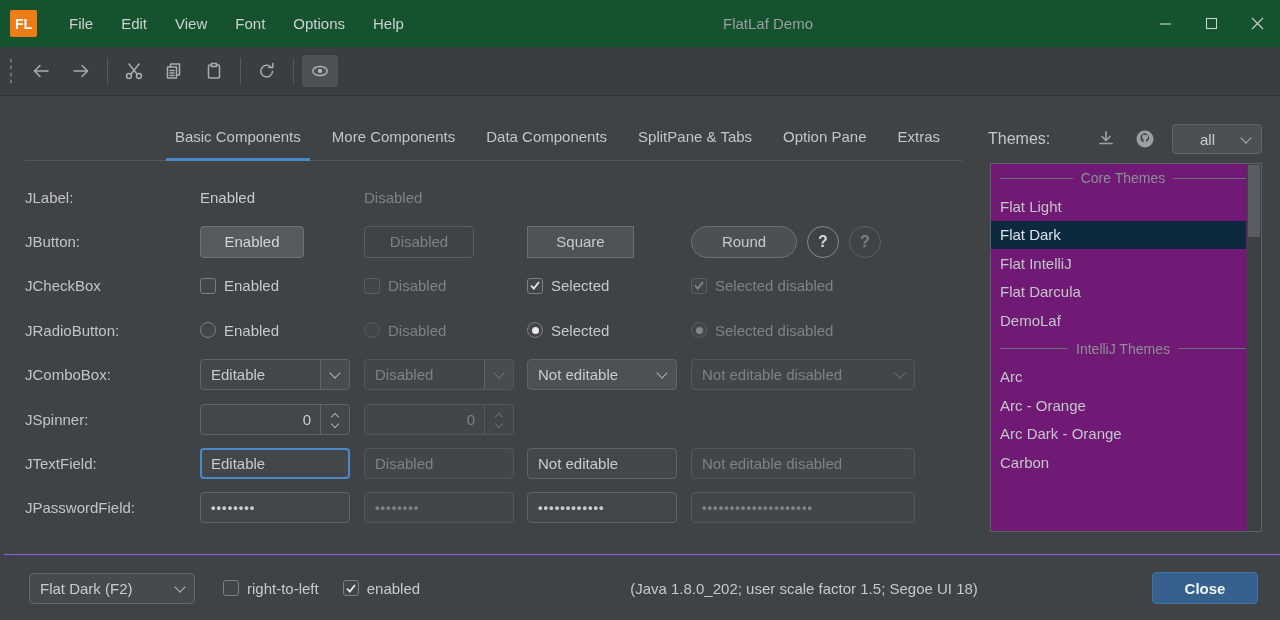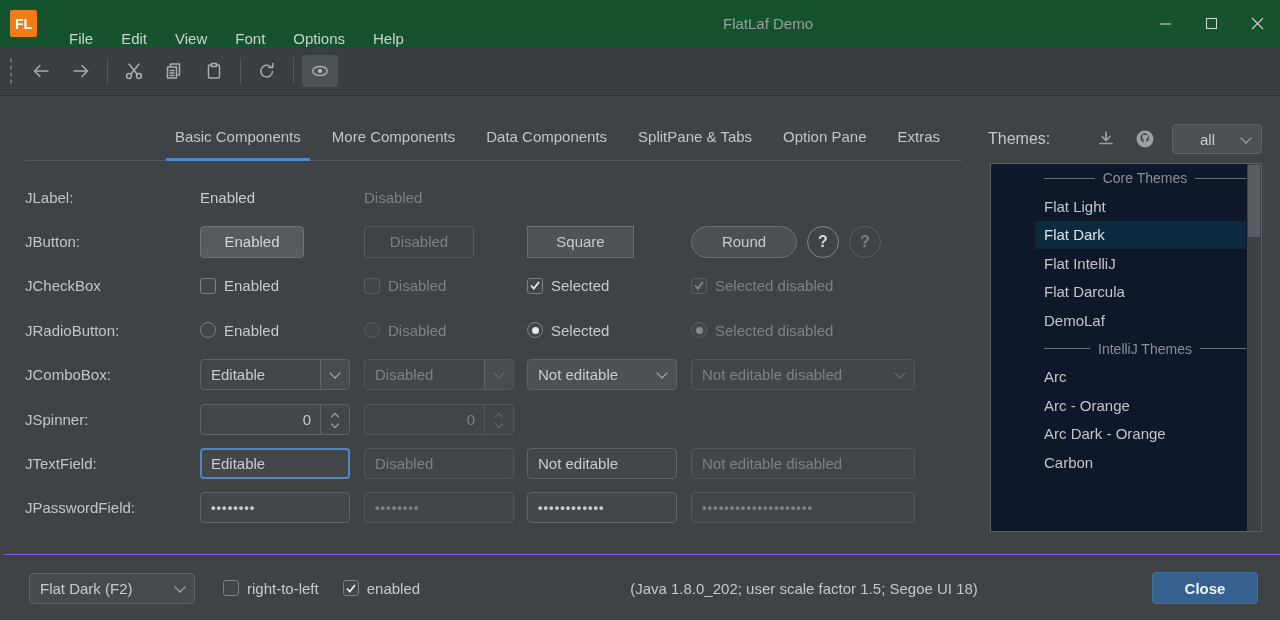--- a/index.html
+++ b/index.html
@@ -4,21 +4,21 @@
 <style>
   html,body{margin:0;padding:0;}
   body{width:1280px;height:620px;position:relative;overflow:hidden;
        background:#3f4345;font-family:"Liberation Sans",sans-serif;
        -webkit-font-smoothing:antialiased;}
   
   .titlebar{position:absolute;top:0;left:0;right:0;height:47px;background:#14532d;
             display:flex;align-items:center;}
   .logo{width:27px;height:27px;margin-left:10px;background:#ee7d18;border-radius:2px;
         color:#fff;font-weight:bold;font-size:14px;display:flex;align-items:center;justify-content:center;}
-  .menubar{display:flex;margin-left:18px;height:100%;align-items:flex-end;}
+  .menubar{display:flex;margin-left:18px;height:100%;}
   .menu-item{padding:0 14px;display:flex;align-items:center;color:#cdd0d2;font-size:15px;}
   .win-title{position:absolute;left:768px;transform:translateX(-50%);color:#9a9ea1;font-size:15px;}
   .win-controls{margin-left:auto;display:flex;height:100%;}
   .win-btn{width:46px;height:100%;display:flex;align-items:center;justify-content:center;}
   .win-btn svg{stroke:#ced1d3;fill:none;stroke-width:1.1;}
   
   .toolbar{position:absolute;top:47px;left:0;right:0;height:48px;background:#3a3e40;
            border-bottom:1px solid #313537;display:flex;align-items:center;}
   .grip{width:4px;height:28px;margin:0 8px 0 9px;
         background-image:radial-gradient(#6d7275 1.1px,transparent 1.3px);
@@ -37,21 +37,21 @@
   .themes-head{position:absolute;top:124px;left:988px;width:274px;height:30px;display:flex;align-items:center;}
   .themes-label{color:#c5c8ca;font-size:16px;}
   .hicon{display:flex;align-items:center;justify-content:center;}
   .hicon svg{stroke:#9aa0a3;fill:none;stroke-width:1.7;stroke-linecap:round;}
   .combo-small{margin-left:16px;width:90px;height:30px;box-sizing:border-box;background:#4b5053;
                border:1px solid #5f6468;border-radius:4px;display:flex;align-items:center;padding-left:27px;
                color:#c9ccce;font-size:15px;}
   .combo-small .chev{margin-left:auto;margin-right:11px;color:#a9aeb1;}
   
   .themes-list{position:absolute;left:990px;top:163px;width:272px;height:369px;box-sizing:border-box;
-               background:#0f172a;border:1px solid #5c6164;overflow:hidden;padding-left:44px;}
+               background:#701a75;border:1px solid #5c6164;overflow:hidden;}
   .theme-row{height:28.4px;display:flex;align-items:center;font-size:15px;color:#c3c6c8;
              padding-left:9px;margin-right:15px;white-space:nowrap;}
   .theme-row.selected{background:#0d293e;color:#dde3e8;}
   .theme-row.separator{color:#8b9094;font-size:14px;}
   .theme-row.separator::before,.theme-row.separator::after{content:"";flex:1;height:1px;background:#6a6f72;}
   .theme-row.separator::before{margin-right:8px;}
   .theme-row.separator::after{margin-left:8px;}
   .list-scroll{position:absolute;top:0;right:0;width:14px;height:100%;background:#3d4144;}
   .list-thumb{position:absolute;top:1px;right:1px;width:12px;height:72px;background:#575d61;}
   

